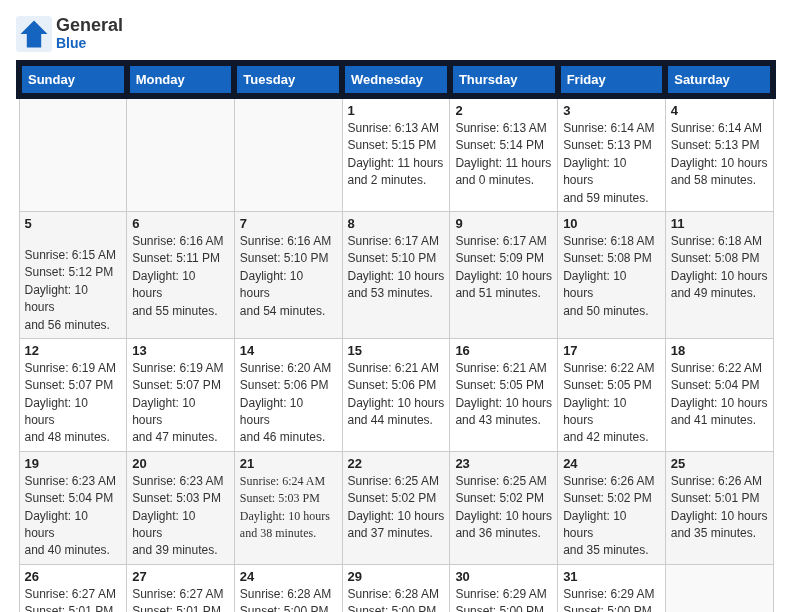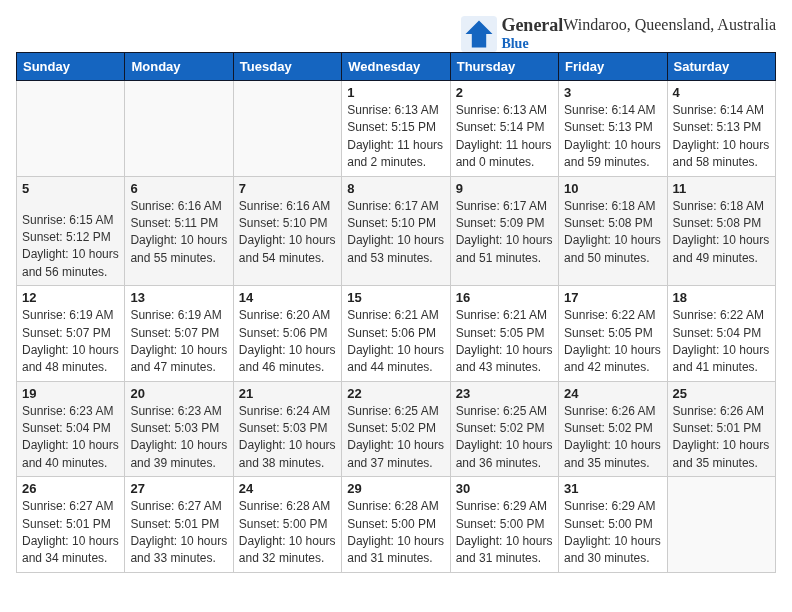--- a/index.html
+++ b/index.html
@@ -6,23 +6,22 @@
     body {
       font-family: Arial, sans-serif;
       background: #fff;
       width: 792px;
       min-height: 612px;
       padding: 16px;
     }
     .header {
       display: flex;
       align-items: flex-start;
-      justify-content: flex-end;
-      margin-bottom: 0;
-      font-family: Liberation Serif, serif;
+      justify-content: flex-start;
+      margin-bottom: 8px;
     }
     .logo {
       display: flex;
       align-items: center;
     }
     .logo-text {
       display: flex;
       flex-direction: column;
       line-height: 1.1;
     }
@@ -58,21 +57,21 @@
       border-collapse: collapse;
       font-size: 11px;
     }
     .calendar th {
       background-color: #1565c0;
       color: #fff;
       text-align: left;
       padding: 6px 6px;
       font-size: 13px;
       font-weight: bold;
-      border: 1px solid #0f172a;
+      border: 6px solid #0f172a;
     }
     .calendar td {
       border: 1px solid #ccc;
       vertical-align: top;
       padding: 4px 5px;
       width: 108px;
       min-height: 80px;
       background: #fff;
     }
     .calendar tr:nth-child(even) td {
@@ -104,21 +103,20 @@
     <svg class="logo-icon" viewBox="0 0 40 40">
       <rect x="0" y="0" width="40" height="40" rx="4" fill="#1565c0" opacity="0.1"></rect>
       <polygon points="20,5 35,20 28,20 28,35 12,35 12,20 5,20" fill="#1565c0"></polygon>
     </svg>
     <div class="logo-text">
       <span class="logo-general">General</span>
       <span class="logo-blue">Blue</span>
     </div>
   </div>
   <div class="title-block">
-    <div class="location-title">Windaroo, Queensland, Australia</div>
   </div>
 </div>
 
 <table class="calendar">
   <thead>
     <tr>
     <th>Sunday</th>
         <th>Monday</th>
         <th>Tuesday</th>
         <th>Wednesday</th>
@@ -273,21 +271,21 @@
         </td>
         <td>
           <div class="day-number">20</div>
           <div class="day-info" style="white-space: pre-line;">Sunrise: 6:23 AM
 Sunset: 5:03 PM
 Daylight: 10 hours
 and 39 minutes.</div>
         </td>
         <td>
           <div class="day-number">21</div>
-          <div class="day-info" style="white-space: pre-line;">Sunrise: 6:24 AM
+          <div class="day-info" style="white-space: pre-line; font-family: Liberation Serif, serif;">Sunrise: 6:24 AM
 Sunset: 5:03 PM
 Daylight: 10 hours
 and 38 minutes.</div>
         </td>
         <td>
           <div class="day-number">22</div>
           <div class="day-info" style="white-space: pre-line;">Sunrise: 6:25 AM
 Sunset: 5:02 PM
 Daylight: 10 hours
 and 37 minutes.</div>

